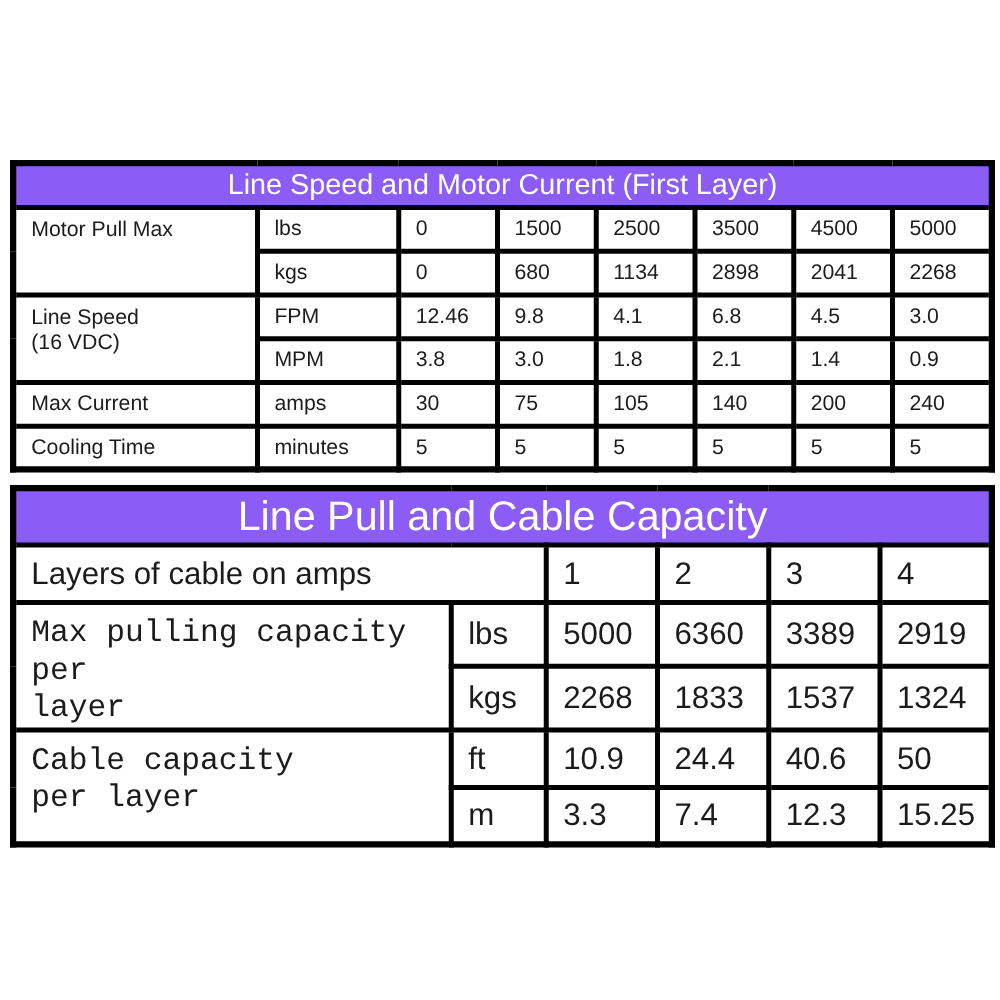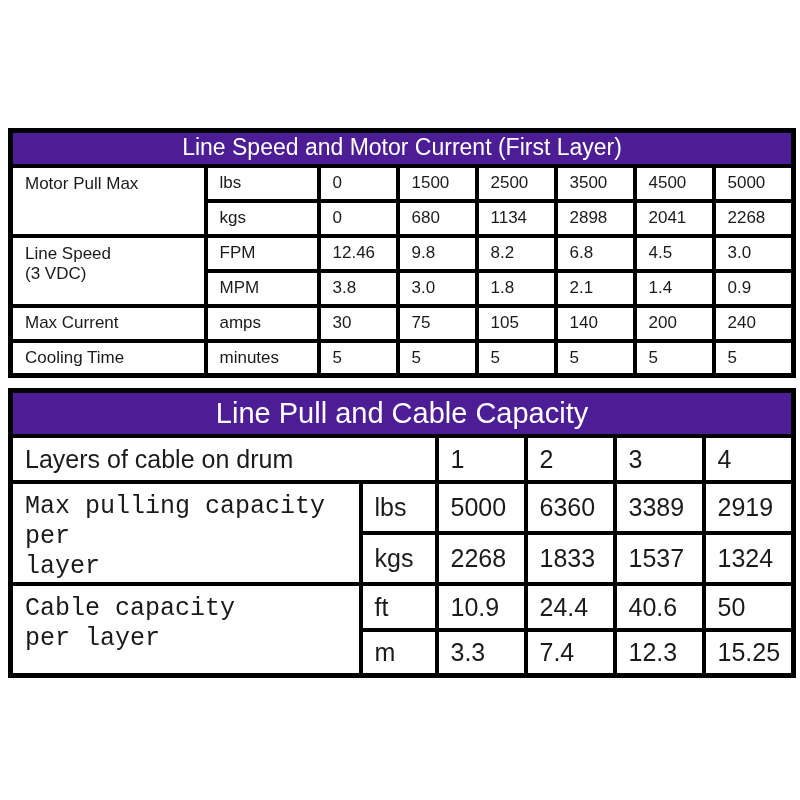--- a/index.html
+++ b/index.html
@@ -27,38 +27,38 @@
     border: 4px solid #000000;
     color: #1b1b1b;
     text-align: left;
     vertical-align: middle;
     padding: 0 0 0 12px;
     overflow: hidden;
     white-space: pre-line;
     line-height: 1.2;
   }
   table.spec th.title {
-    background: #4c1d95;
+    background: #8b5cf6;
     color: #ffffff;
     text-align: center;
     font-weight: 400;
     padding: 0;
     white-space: nowrap;
   }
   
   table.t1 { top: 128px; width: 783px; font-size: 17px; }
   table.t1 tr { height: 35px; }
   table.t1 tr.title-row { height: 35px; }
   table.t1 th.title { font-size: 23px; }
   table.t1 td.grp { vertical-align: top; padding-top: 6px; }
   
   table.t2 { top: 388px; width: 783px; font-size: 25px; }
   table.t2 tr { height: 46px; }
   table.t2 tr.title-row { height: 45px; }
-  table.t2 th.title { font-size: 29px; }
+  table.t2 th.title { font-size: 33px; }
   table.t2 td.grp { vertical-align: top; padding-top: 8px; font-family: Liberation Mono, monospace; }
 </style>
 </head>
 <body>
 
 <div class="page">
 
   <table class="spec t1">
     <colgroup>
       <col style="width:195px">
@@ -88,25 +88,25 @@
       <td>kgs</td>
       <td>0</td>
       <td>680</td>
       <td>1134</td>
       <td>2898</td>
       <td>2041</td>
       <td>2268</td>
     </tr>
     <tr>
       <td class="grp" rowspan="2">Line Speed
-(3 VDC)</td>
+(16 VDC)</td>
       <td>FPM</td>
       <td>12.46</td>
       <td>9.8</td>
-      <td>8.2</td>
+      <td>4.1</td>
       <td>6.8</td>
       <td>4.5</td>
       <td>3.0</td>
     </tr>
     <tr>
       <td>MPM</td>
       <td>3.8</td>
       <td>3.0</td>
       <td>1.8</td>
       <td>2.1</td>
@@ -143,21 +143,21 @@
       <col style="width:89px">
         <col style="width:89px">
         <col style="width:89px">
         <col style="width:90px">
     </colgroup>
     <tbody>
         <tr class="title-row">
       <th class="title" colspan="6">Line Pull and Cable Capacity</th>
     </tr>
     <tr>
-      <td colspan="2">Layers of cable on drum</td>
+      <td colspan="2">Layers of cable on amps</td>
       <td>1</td>
       <td>2</td>
       <td>3</td>
       <td>4</td>
     </tr>
     <tr>
       <td class="grp" rowspan="2">Max pulling capacity per
 layer</td>
       <td>lbs</td>
       <td>5000</td>

